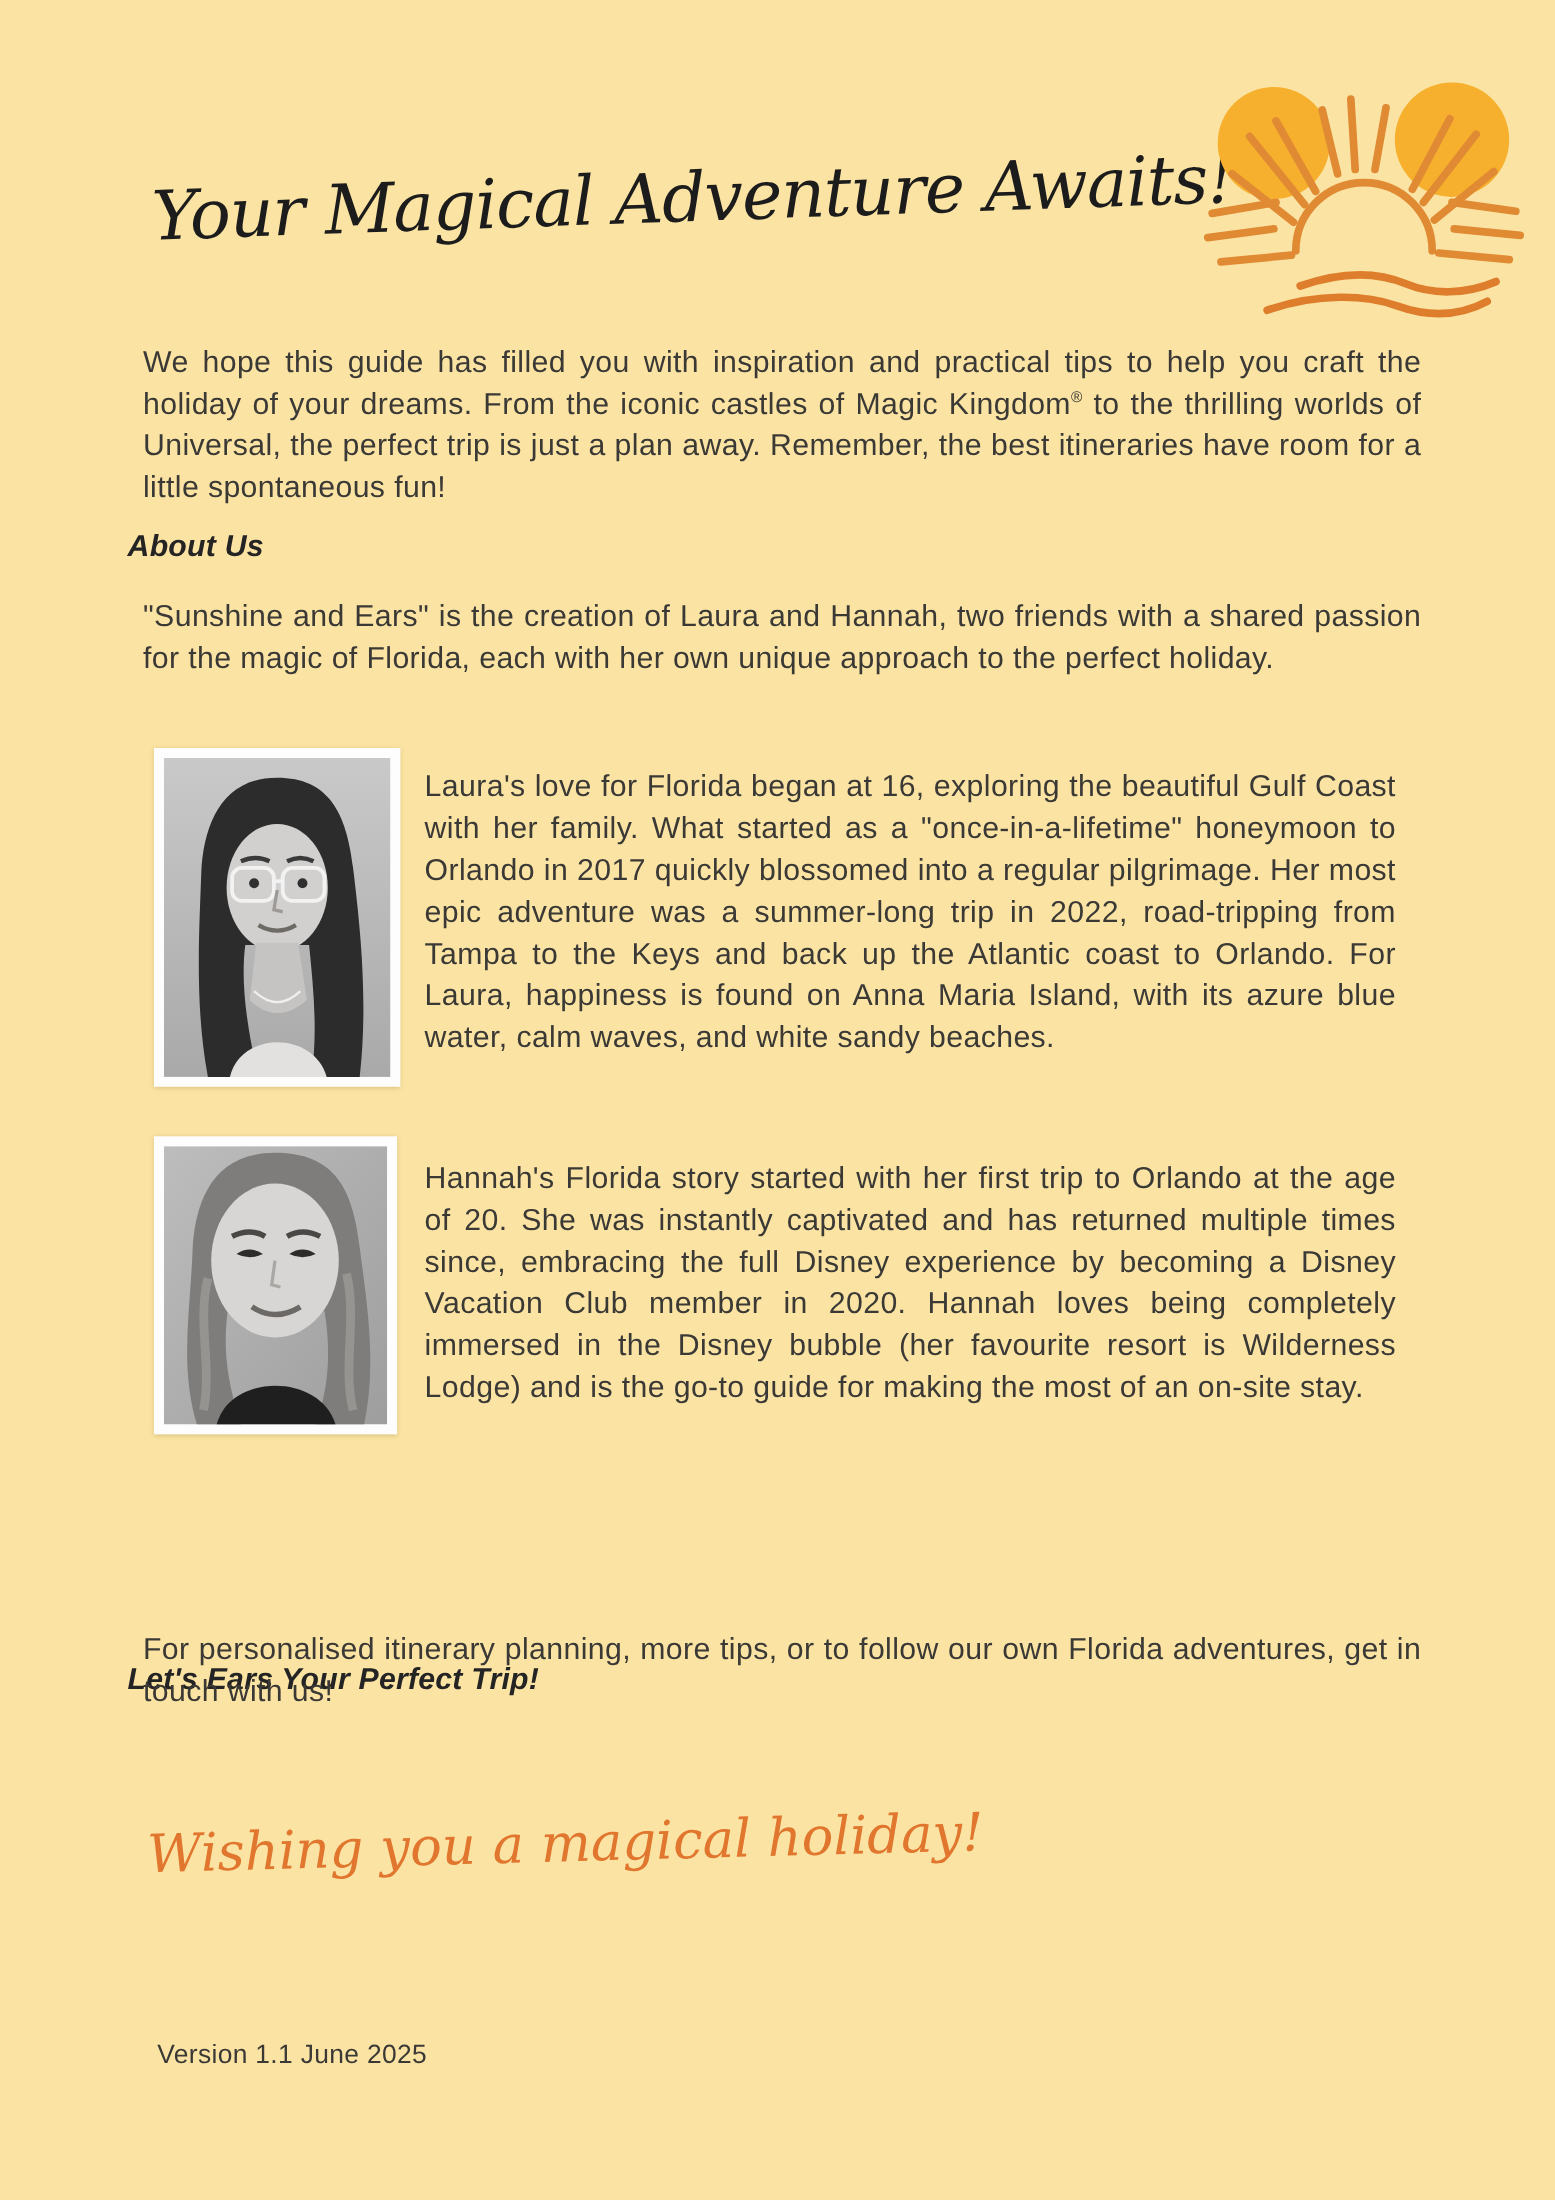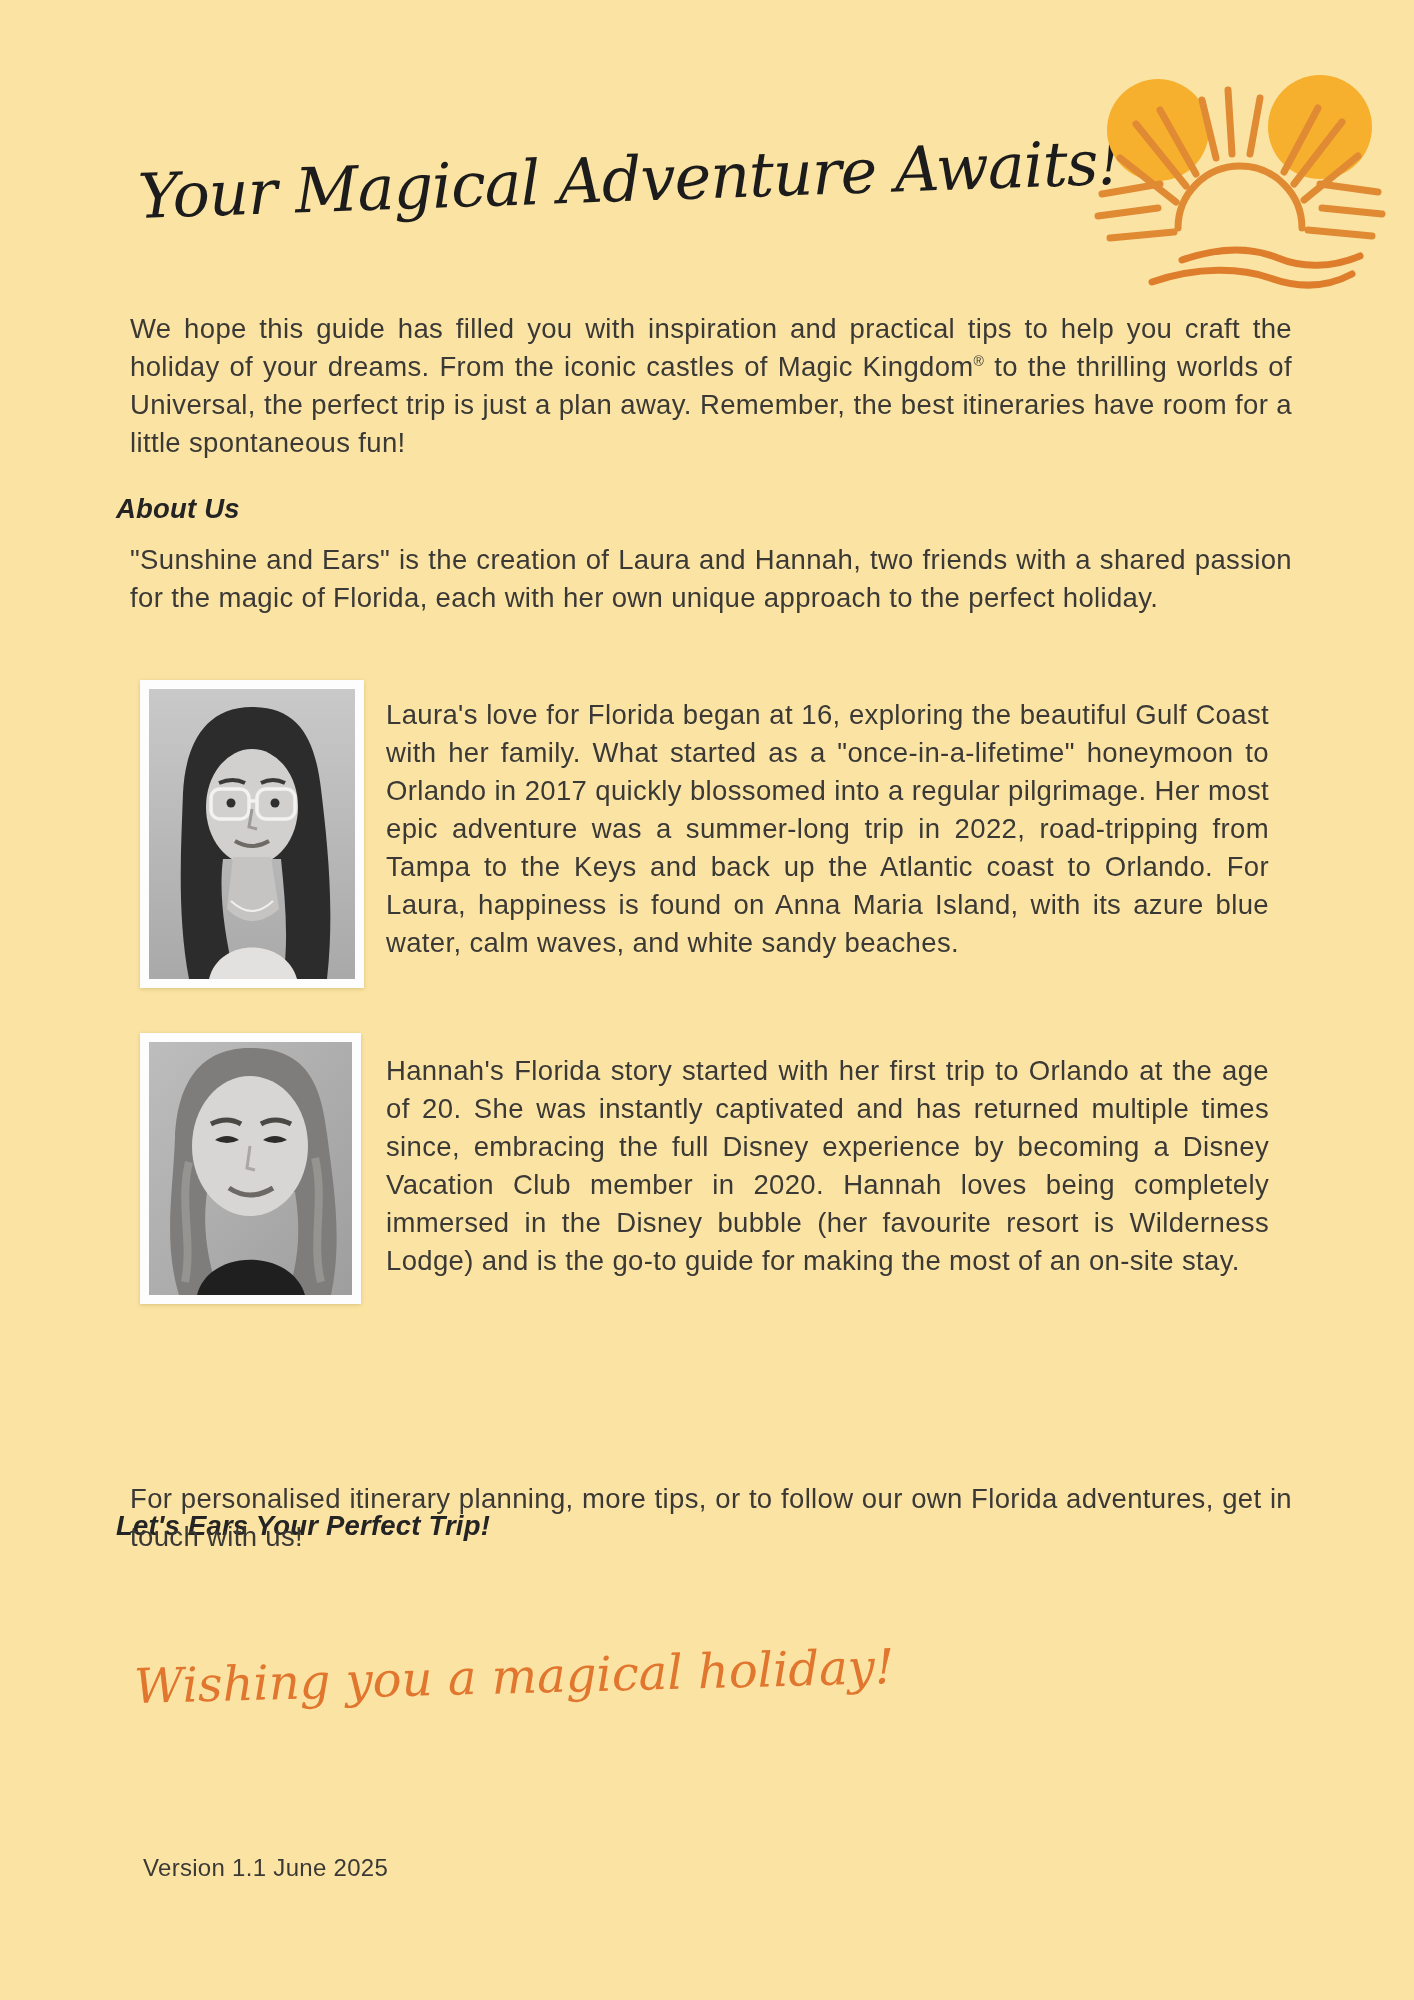--- a/index.html
+++ b/index.html
@@ -102,21 +102,21 @@
 
       <g stroke="#DE7E2D" stroke-width="7" stroke-linecap="round" fill="none">
         <path d="M 88 194 C 128 180 160 182 184 192 S 238 202 266 190"></path>
         <path d="M 58 216 C 104 200 148 202 176 212 S 232 222 258 208"></path>
       </g>
     </svg>
   </div>
 
   <p class="para col" style="top:296px"><span>We hope this guide has filled you with inspiration and practical tips to help you craft the holiday of your dreams. From the iconic castles of Magic Kingdom</span><sup class="reg">®</sup><span> to the thrilling worlds of Universal, the perfect trip is just a plan away. Remember, the best itineraries have room for a little spontaneous fun!</span></p>
 
-  <h2 class="sec-heading" style="top:492px">About Us</h2>
+  <h2 class="sec-heading" style="top:479px">About Us</h2>
   <p class="para col" style="top:527px">"Sunshine and Ears" is the creation of Laura and Hannah, two friends with a shared passion for the magic of Florida, each with her own unique approach to the perfect holiday.</p>
 
   <div class="photo-frame laura-frame">
     <svg viewBox="0 0 206 290" preserveAspectRatio="none">
       <defs>
         <linearGradient id="lbg" x1="0" y1="0" x2="0" y2="1">
           <stop offset="0" stop-color="#c9c9c9"></stop>
             <stop offset="1" stop-color="#a9a9a9"></stop>
         </linearGradient>
       </defs>

